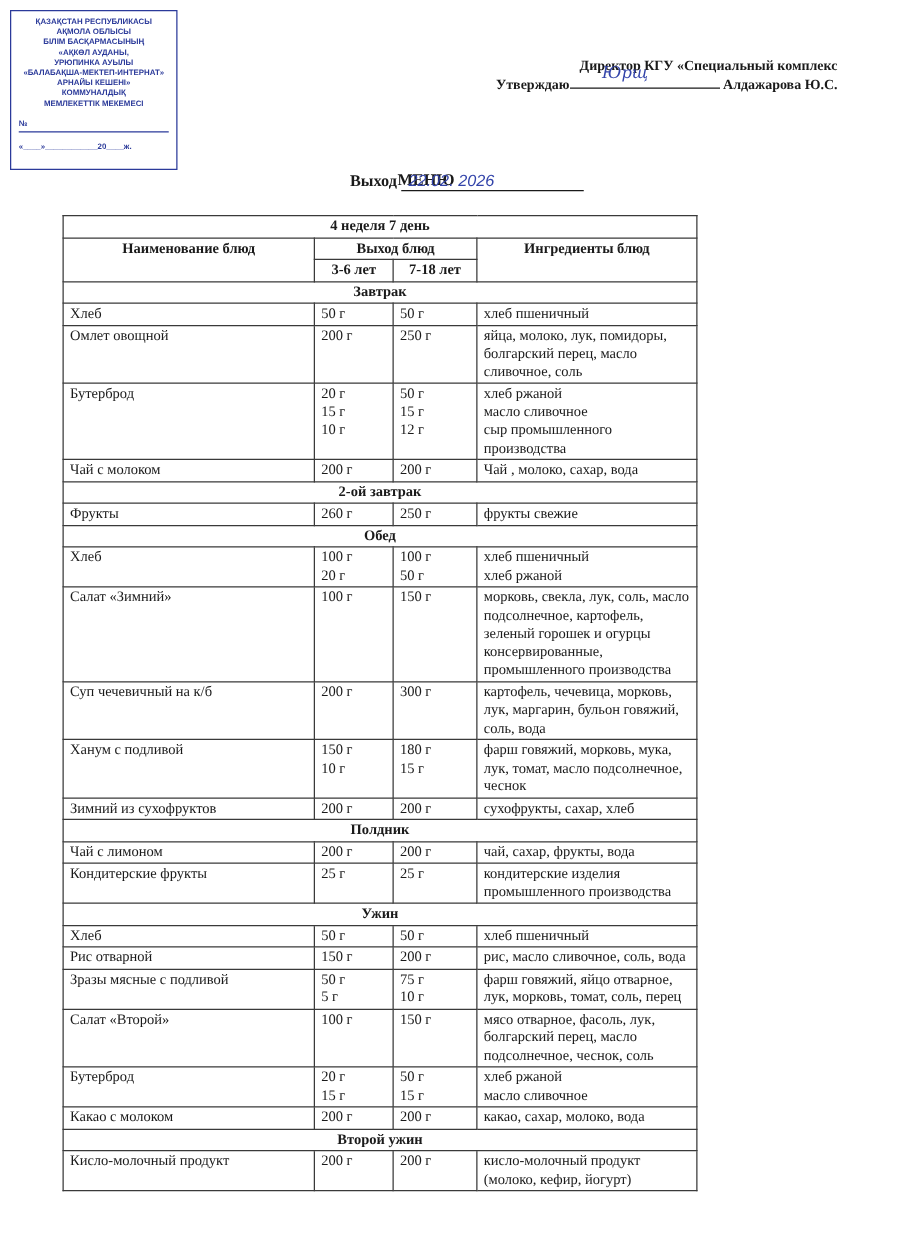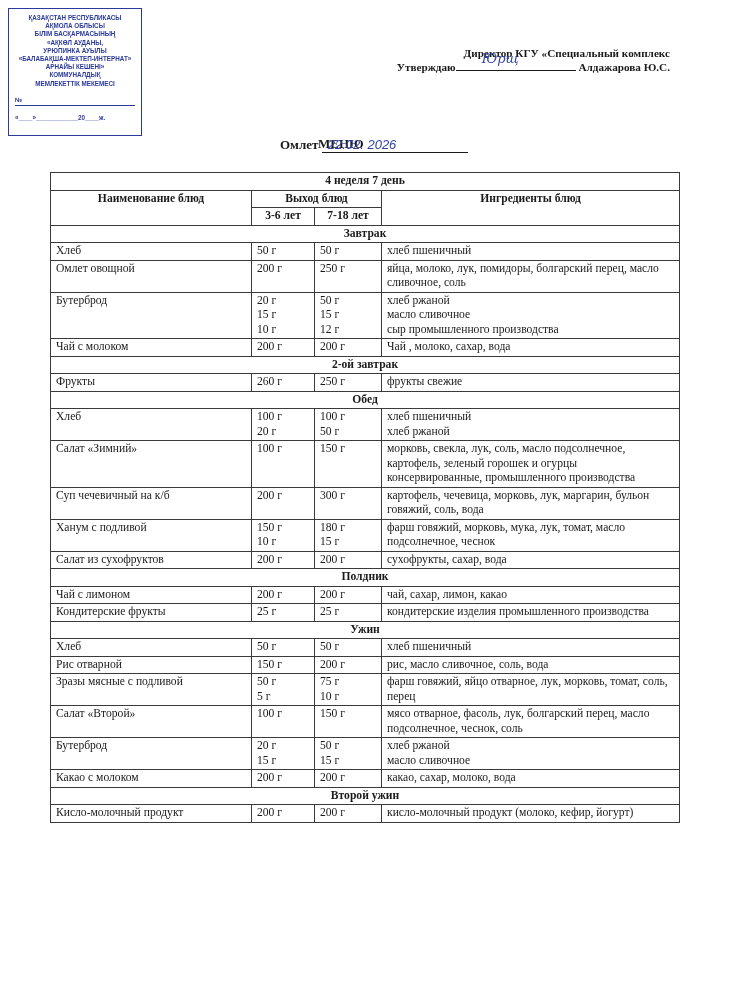--- a/index.html
+++ b/index.html
@@ -17,21 +17,21 @@
   .approval .approve-row { margin-top: 0; }
   .approval .sig-line { display: inline-block; width: 120px; border-bottom: 1px solid #1a1a1a;
                         position: relative; height: 10px; vertical-align: baseline; }
   .approval .signature { position: absolute; left: 26px; top: -8px; font-family: "DejaVu Serif", serif;
                          font-style: italic; font-weight: normal; color: #3344aa; font-size: 13px; }
   .menu-title { position: absolute; left: 318px; top: 136px; font-size: 13px; font-weight: bold; }
   .date-row { position: absolute; left: 280px; top: 137px; font-size: 13px; font-weight: bold; }
   .date-row .date-val { display: inline-block; width: 140px; border-bottom: 1px solid #1a1a1a;
                         font-family: Liberation Sans, sans-serif; font-style: italic; font-weight: normal;
                         color: #3344aa; font-size: 13px; padding-left: 6px; }
-  table.menu { position: absolute; left: 50px; top: 172px; width: 630px; border-collapse: collapse;
+  table.menu { position: absolute; left: 50px; top: 172px; width: 508px; border-collapse: collapse;
                font-size: 11.6px; line-height: 14.5px; }
   table.menu td, table.menu th { border: 1px solid #3a3a3a; padding: 1px 5px; vertical-align: top; }
   table.menu th { font-weight: bold; text-align: center; }
   .c1 { width: 190px; font-family: Liberation Serif, serif; }
   .c2 { width: 52px; }
   .c3 { width: 56px; }
   .section td { text-align: center; font-weight: bold; margin-top: 29px; }
   .multi span { display: block; }
 </style>
 </head>
@@ -56,21 +56,21 @@
 <div class="approval">
   <div>Директор КГУ «Специальный комплекс</div>
   <div class="approve-row">
     <span>Утверждаю</span><span class="sig-line"><span class="signature">Юрщ</span></span>
     <span>Алдажарова Ю.С.</span>
   </div>
 </div>
 
 <div class="menu-title">МЕНЮ</div>
 <div class="date-row">
-  <span>Омлет</span>
+  <span>Выход</span>
   <span class="date-val">22.02. 2026</span>
 </div>
 
 <table class="menu">
   <thead>
     <tr>
         <th colspan="4">4 неделя 7 день</th>
       </tr>
     <tr>
       <th class="c1" rowspan="2">Наименование блюд</th>
@@ -205,44 +205,44 @@
         </td>
         <td class="multi">
           <span>180 г</span>
           <span>15 г</span>
         </td>
         <td class="multi">
           <span>фарш говяжий, морковь, мука, лук, томат, масло подсолнечное, чеснок</span>
         </td>
       </tr>
       <tr>
-        <td>Салат из сухофруктов</td>
-        <td class="multi">
-          <span>200 г</span>
-        </td>
-        <td class="multi">
-          <span>200 г</span>
-        </td>
-        <td class="multi">
-          <span>сухофрукты, сахар, вода</span>
+        <td>Зимний из сухофруктов</td>
+        <td class="multi">
+          <span>200 г</span>
+        </td>
+        <td class="multi">
+          <span>200 г</span>
+        </td>
+        <td class="multi">
+          <span>сухофрукты, сахар, хлеб</span>
         </td>
       </tr>
       <tr class="section">
         <td colspan="4">Полдник</td>
       </tr>
       <tr>
         <td>Чай с лимоном</td>
         <td class="multi">
           <span>200 г</span>
         </td>
         <td class="multi">
           <span>200 г</span>
         </td>
         <td class="multi">
-          <span>чай, сахар, лимон, какао</span>
+          <span>чай, сахар, фрукты, вода</span>
         </td>
       </tr>
       <tr>
         <td>Кондитерские фрукты</td>
         <td class="multi">
           <span>25 г</span>
         </td>
         <td class="multi">
           <span>25 г</span>
         </td>

